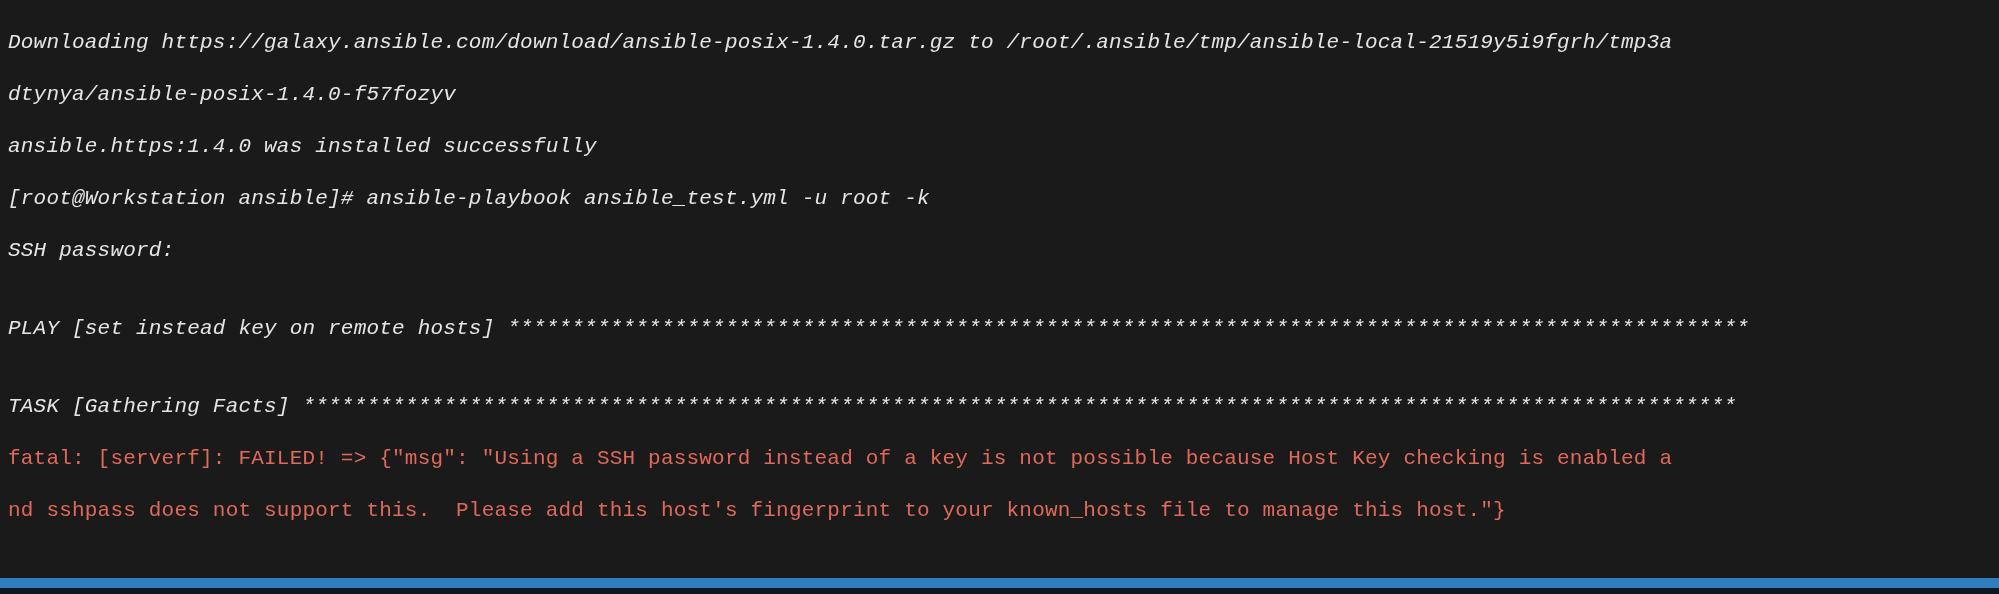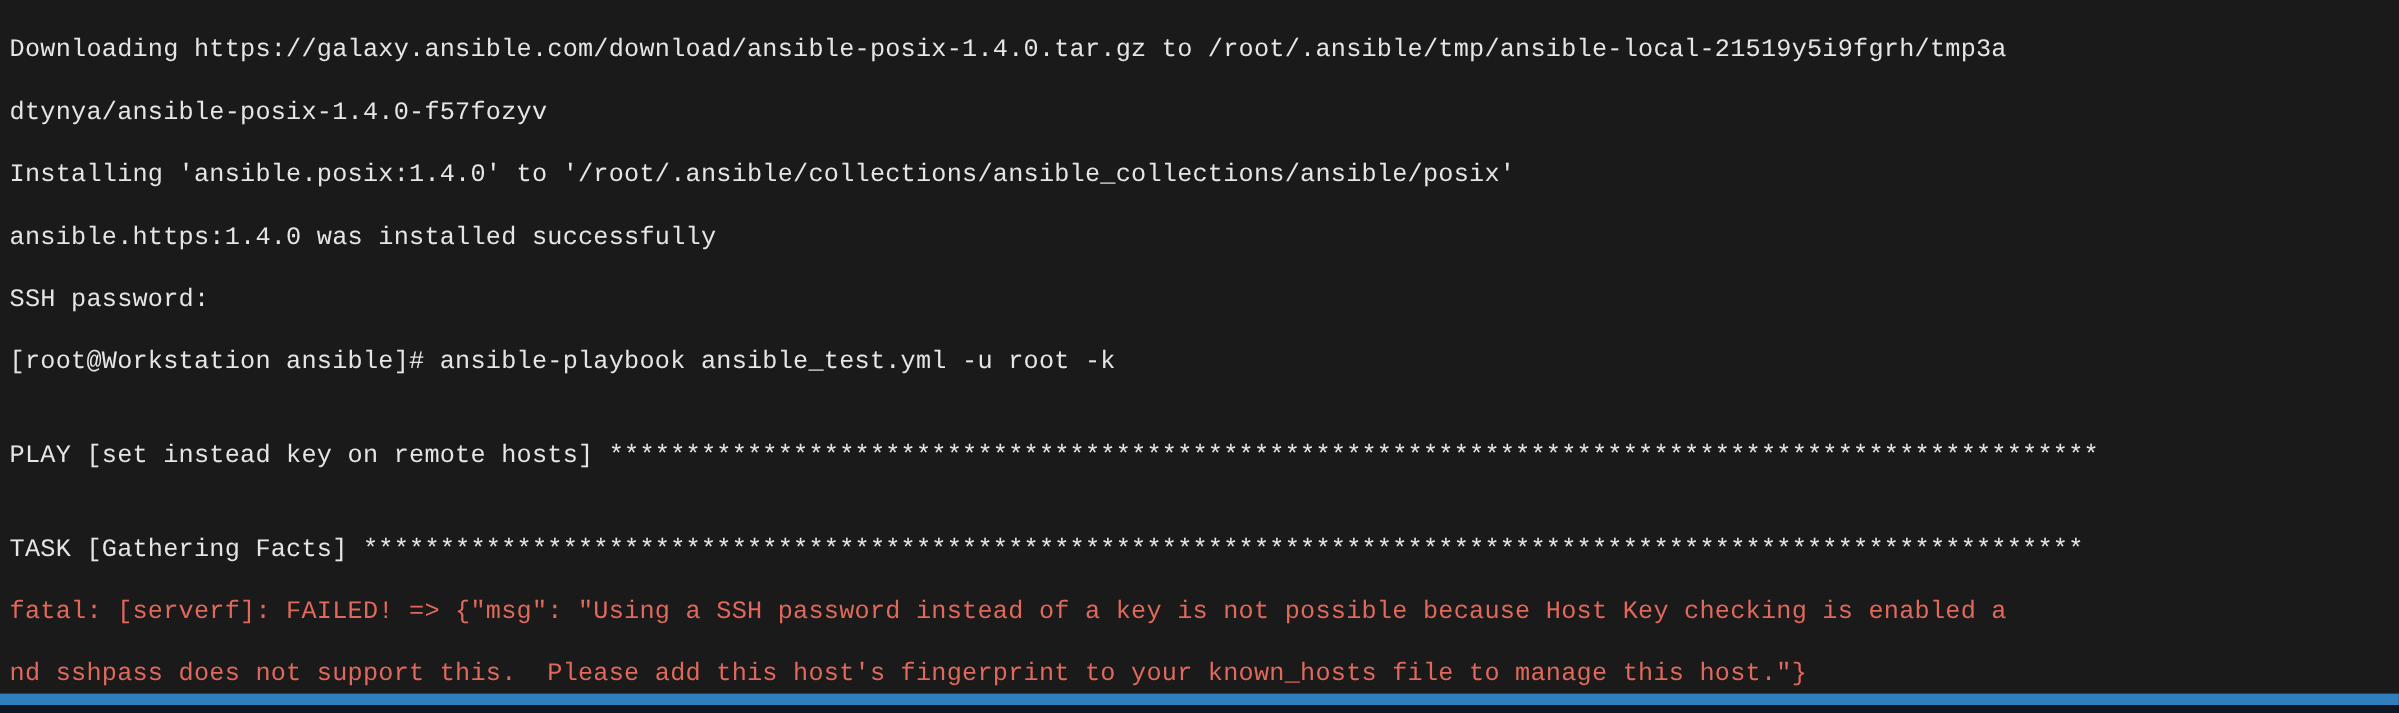--- a/index.html
+++ b/index.html
@@ -14,21 +14,21 @@
     font-family: "Consolas", "Courier New", monospace;
     font-size: 21px;
     line-height: 26px;
     color: #d9d9d9;
     background: #1a1a1a;
     padding: 4px 8px 0 8px;
     white-space: pre;
     letter-spacing: 0.2px;
   }
   .line { display: block; }
-  .white { color: #e5e5e5; }
+  .white { color: #e5e5e5; font-style: italic; }
   .error { color: #e0695c; }
   .bottom-bar {
     position: absolute;
     left: 0;
     right: 0;
     bottom: 0;
     height: 16px;
     background: linear-gradient(to bottom, #2f7fbf 0%, #2f7fbf 60%, #0f1724 60%, #0f1724 100%);
   }
   .bottom-bar-inner {
@@ -41,24 +41,23 @@
     letter-spacing: 6px;
     opacity: 0.85;
   }
 </style>
 </head>
 <body>
 
 <div class="terminal">
 <span class="line white">Downloading https://galaxy.ansible.com/download/ansible-posix-1.4.0.tar.gz to /root/.ansible/tmp/ansible-local-21519y5i9fgrh/tmp3a</span>
 <span class="line white">dtynya/ansible-posix-1.4.0-f57fozyv</span>
-<span class="line white">Installing 'ansible.posix:1.4.0' to '/root/.ansible/collections/ansible_collections/ansible/posix'</span>
 <span class="line white">ansible.https:1.4.0 was installed successfully</span>
+<span class="line white">[root@Workstation ansible]# ansible-playbook ansible_test.yml -u root -k</span>
 <span class="line white">SSH password:</span>
-<span class="line white">[root@Workstation ansible]# ansible-playbook ansible_test.yml -u root -k</span>
 <span class="line"></span>
 <span class="line white">PLAY [set instead key on remote hosts] *************************************************************************************************</span>
 <span class="line"></span>
 <span class="line white">TASK [Gathering Facts] ****************************************************************************************************************</span>
 <span class="line error">fatal: [serverf]: FAILED! =&gt; {"msg": "Using a SSH password instead of a key is not possible because Host Key checking is enabled a</span>
 <span class="line error">nd sshpass does not support this.  Please add this host's fingerprint to your known_hosts file to manage this host."}</span>
 <span class="line"></span>
 
 
 <span class="line"></span>

